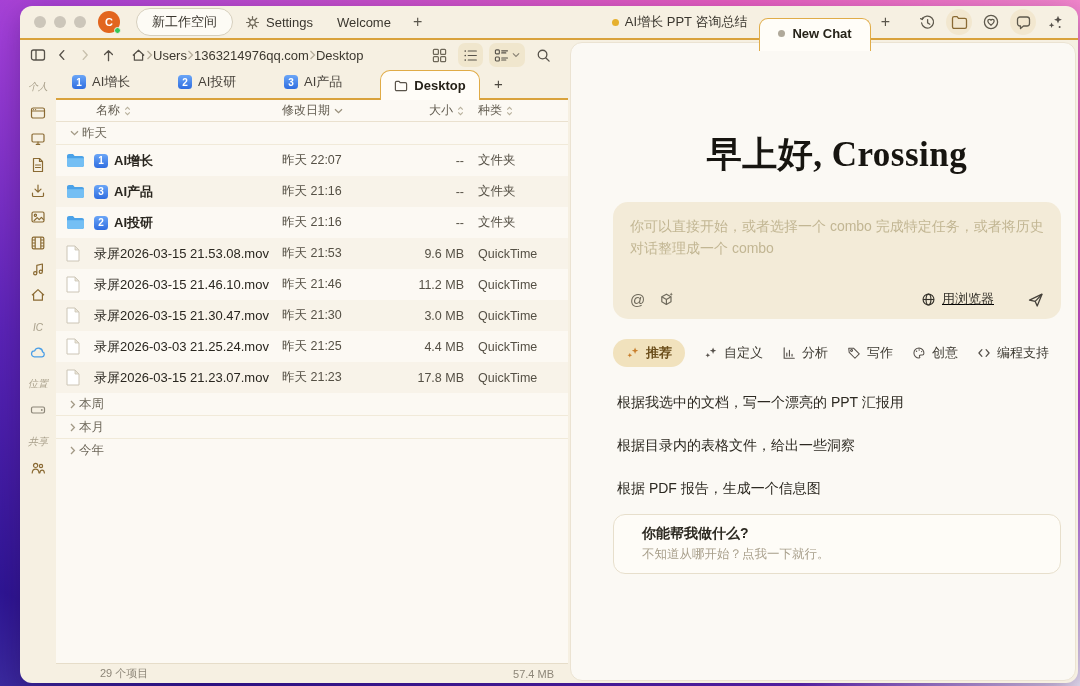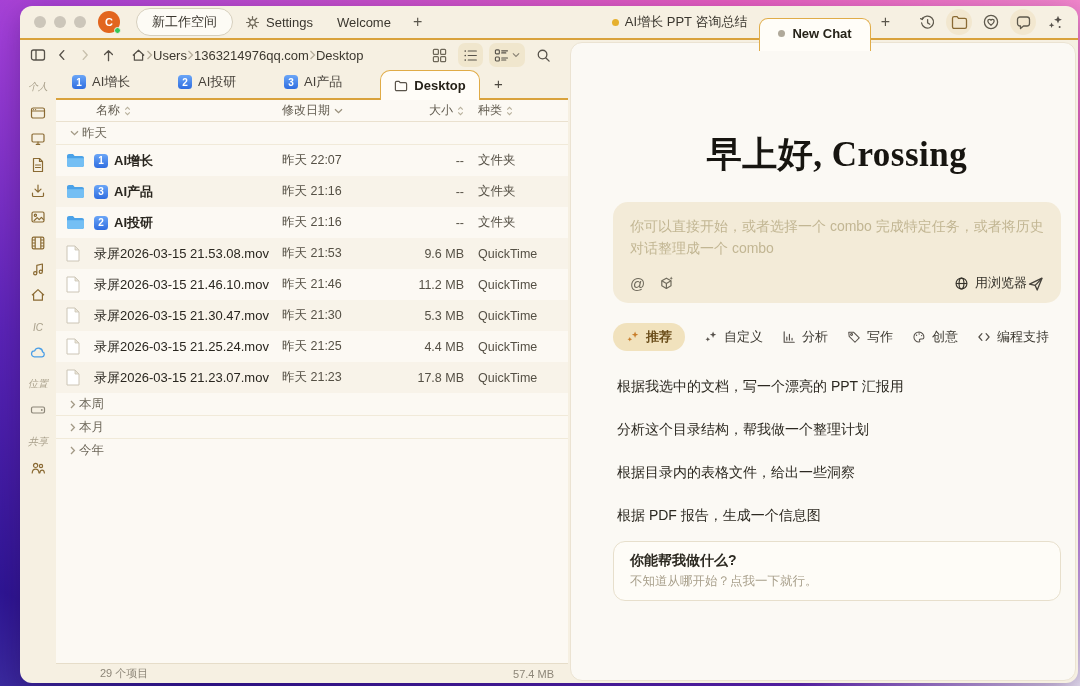--- a/index.html
+++ b/index.html
@@ -100,37 +100,37 @@
     display:flex; align-items:center; font-size:11px; color:#8d8678;
     padding:0 14px 0 44px; justify-content:space-between; }
 
   
   .chat { flex:1; margin:2px 2px 2px 2px; background:#fbf9f4; border:1px solid #ebe3d2;
     border-radius:12px; min-width:0; position:relative; overflow:hidden;
     display:flex; flex-direction:column; align-items:center; }
   .chat-inner { width:448px; display:flex; flex-direction:column;margin-left:28px; }
   .greeting { margin-top:88px; text-align:center; font-family:"Liberation Serif","DejaVu Serif",serif;
     font-size:35px; font-weight:bold; color:#171510; letter-spacing:.5px; }
-  .composer { margin-top:24px; height:101px; background:#f3ebd8; border-radius:15px;
+  .composer { margin-top:24px; height:117px; background:#f3ebd8; border-radius:15px;
     padding:13px 17px 11px; display:flex; flex-direction:column; justify-content:space-between; }
   .composer .ph { font-size:14px; line-height:1.6; color:#c2b693; }
   .comp-row { display:flex; align-items:center; gap:14px; }
   .at { font-size:15px; color:#6f6a5c; line-height:1; }
-  .comp-right { margin-left:auto; display:flex; align-items:center; gap:0; }
+  .comp-right { margin-left:auto; display:flex; align-items:center; gap:33px;text-decoration:underline; }
   .browser-btn { display:flex; align-items:center; gap:6px; font-size:13px; color:#35322a; }
 
   .chips { margin-top:20px; display:flex; align-items:center; gap:19px; }
   .chip { display:flex; align-items:center; gap:6px; font-size:13px; color:#3d3a32; white-space:nowrap; }
   .chip-active { background:#f1e2bd; border-radius:15px; padding:5px 13px; color:#6b4e1b; font-weight:bold; }
 
   .suggestions { margin-top:14px; display:flex; flex-direction:column; }
   .sg { height:43px; display:flex; align-items:center; font-size:14px; color:#2c2921; padding-left:4px; }
 
   .help-card { margin-top:4px; background:#fefcf7; border:1px solid #e7dfcc; border-radius:12px;
-    padding:10px 16px; }
+    padding:10px 28px; }
   .help-card .t { font-size:14px; font-weight:bold; color:#2c2921; }
   .help-card .s { font-size:12.5px; color:#a89f8b; margin-top:3px; }
 </style>
 </head>
 <body>
 
 <div class="desktop">
   <div class="window">
 
     <div class="titlebar">
@@ -509,31 +509,31 @@
               </div>
               <div class="f-row">
                 <span class="ficon">
                     <svg width="14" height="17" viewBox="0 0 14 17">
                       <path d="M1 1h8l4 4v11H1z" fill="#fff" stroke="#ccc5b6"></path>
                       <path d="M9 1l4 4H9z" fill="#eae4d6" stroke="#ccc5b6" stroke-width=".8"></path>
                     </svg>
                   </span>
                 <span class="name col-name">录屏2026-03-15 21.30.47.mov</span>
                 <span class="col-date">昨天 21:30</span>
-                <span class="col-size">5.3 MB</span>
+                <span class="col-size">3.0 MB</span>
                 <span class="col-kind">QuickTime</span>
               </div>
               <div class="f-row">
                 <span class="ficon">
                     <svg width="14" height="17" viewBox="0 0 14 17">
                       <path d="M1 1h8l4 4v11H1z" fill="#fff" stroke="#ccc5b6"></path>
                       <path d="M9 1l4 4H9z" fill="#eae4d6" stroke="#ccc5b6" stroke-width=".8"></path>
                     </svg>
                   </span>
-                <span class="name col-name">录屏2026-03-15 21.25.24.mov</span>
+                <span class="name col-name">录屏2026-03-03 21.25.24.mov</span>
                 <span class="col-date">昨天 21:25</span>
                 <span class="col-size">4.4 MB</span>
                 <span class="col-kind">QuickTime</span>
               </div>
               <div class="f-row">
                 <span class="ficon">
                     <svg width="14" height="17" viewBox="0 0 14 17">
                       <path d="M1 1h8l4 4v11H1z" fill="#fff" stroke="#ccc5b6"></path>
                       <path d="M9 1l4 4H9z" fill="#eae4d6" stroke="#ccc5b6" stroke-width=".8"></path>
                     </svg>
@@ -649,21 +649,20 @@
             <div class="chip">
               <svg width="14" height="14" viewBox="0 0 16 16" fill="none" stroke="#55504a" stroke-width="1.4" stroke-linecap="round" stroke-linejoin="round">
                   <path d="M5.6 4.2L2.2 8l3.4 3.8M10.4 4.2L13.8 8l-3.4 3.8"></path>
                 </svg>
               <span>编程支持</span>
             </div>
           </div>
 
           <div class="suggestions">
             <div class="sg">根据我选中的文档，写一个漂亮的 PPT 汇报用</div>
-            <div class="sg">分析这个目录结构，帮我做一个整理计划</div>
             <div class="sg">根据目录内的表格文件，给出一些洞察</div>
             <div class="sg">根据 PDF 报告，生成一个信息图</div>
           </div>
 
           <div class="help-card">
             <div class="t">你能帮我做什么?</div>
             <div class="s">不知道从哪开始？点我一下就行。</div>
           </div>
         </div>
 

